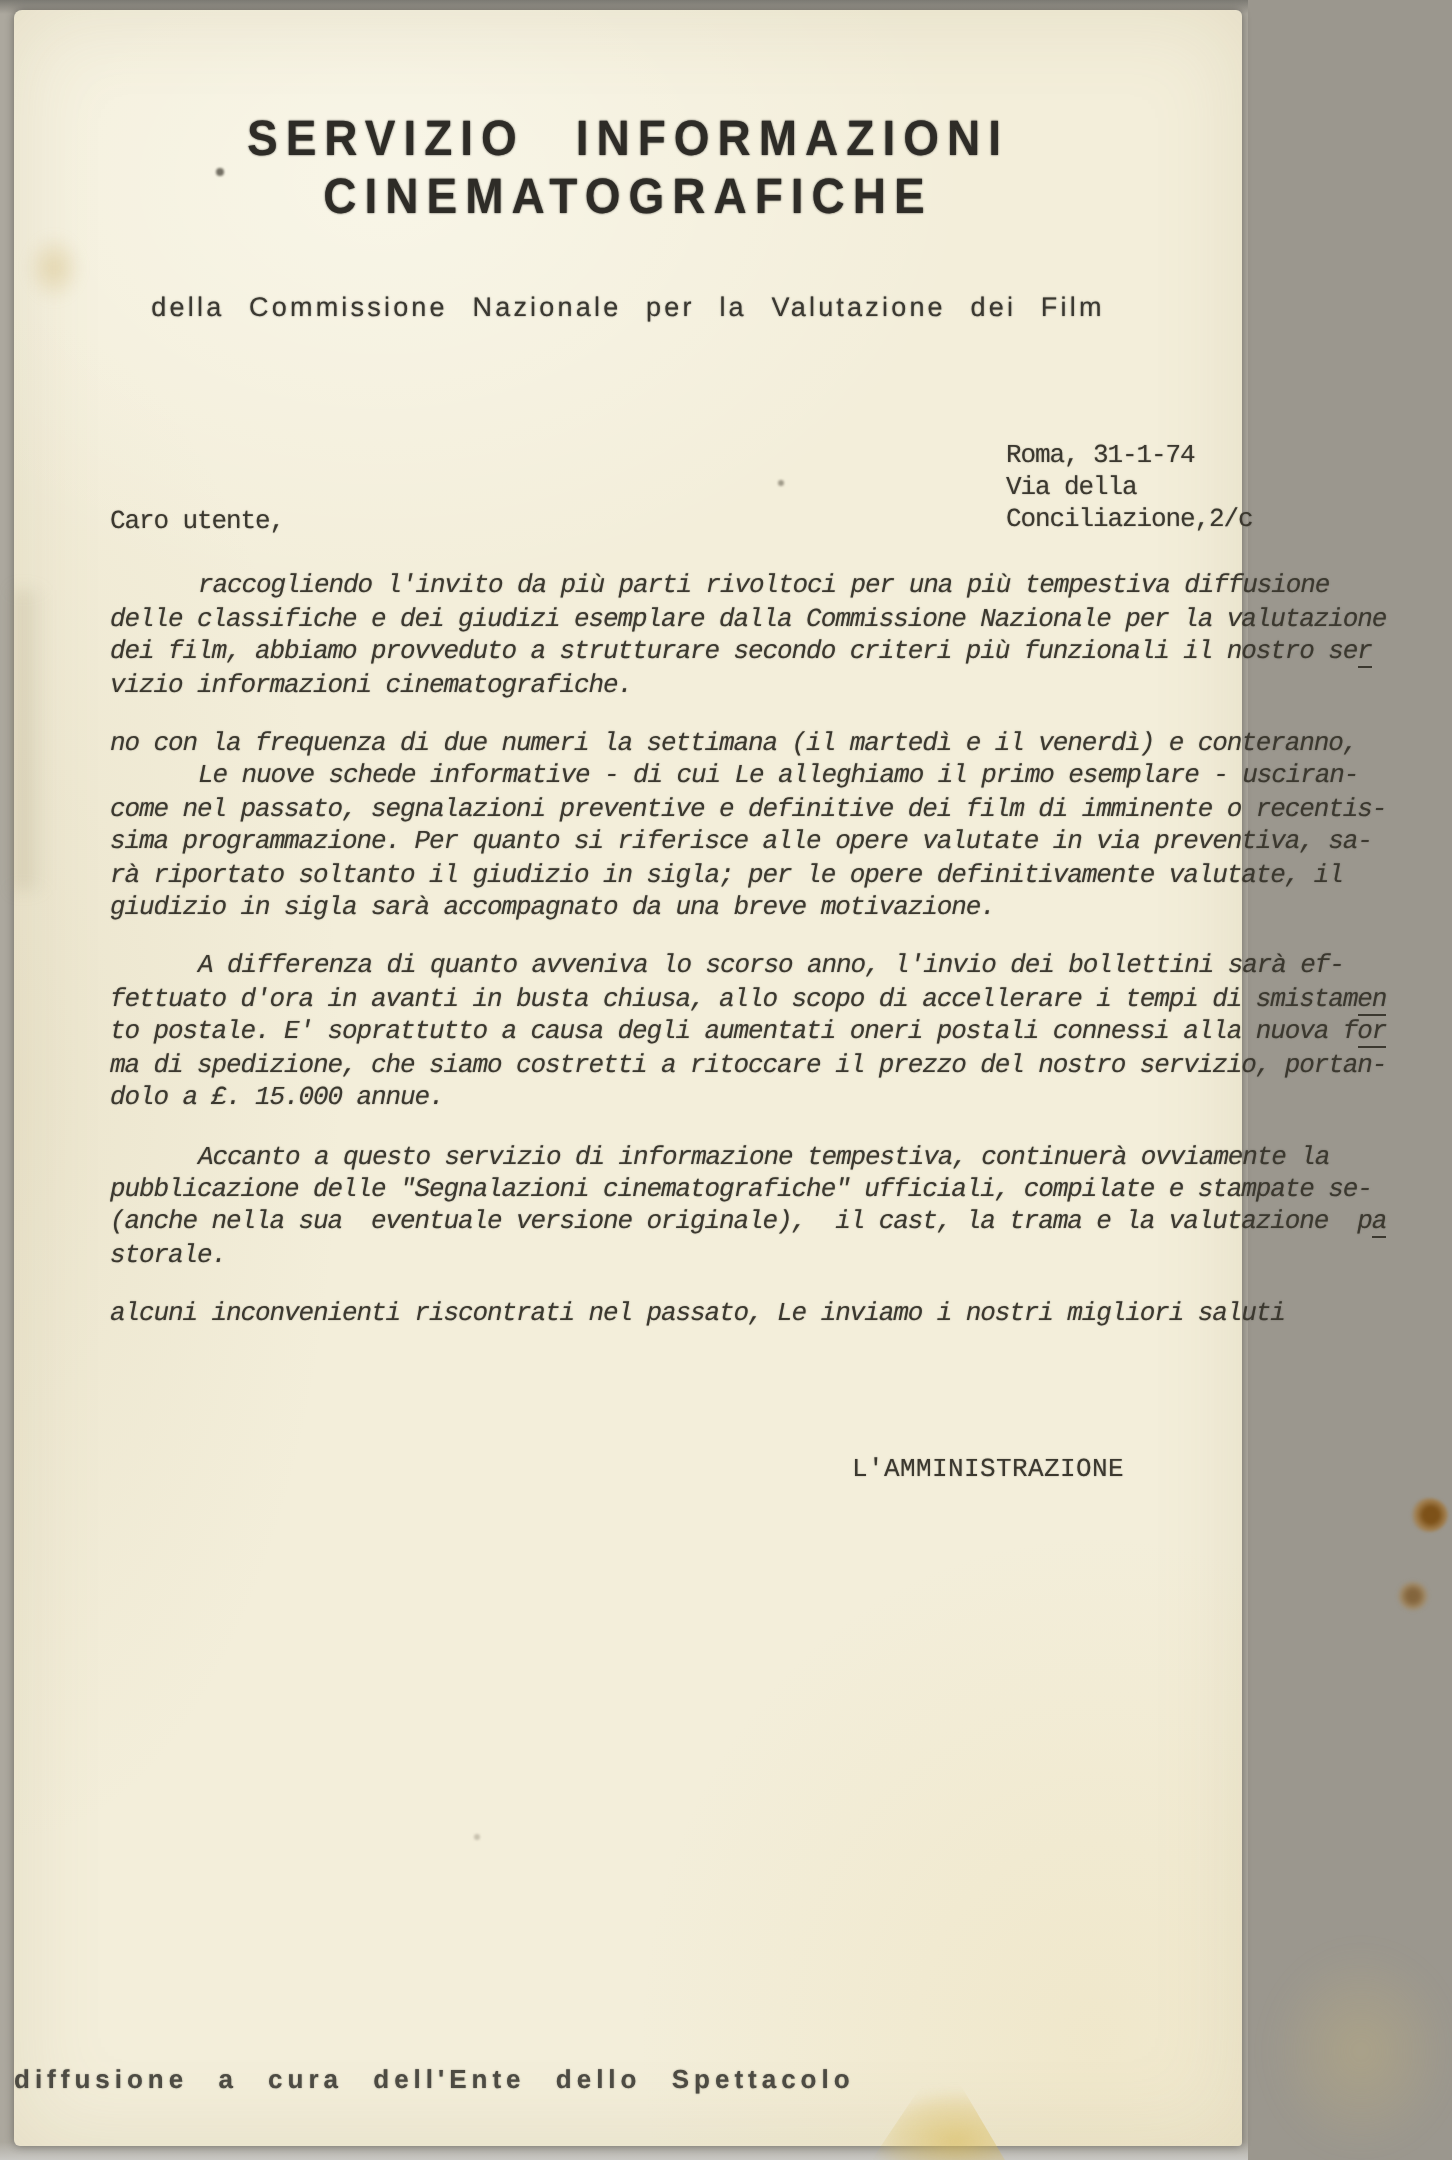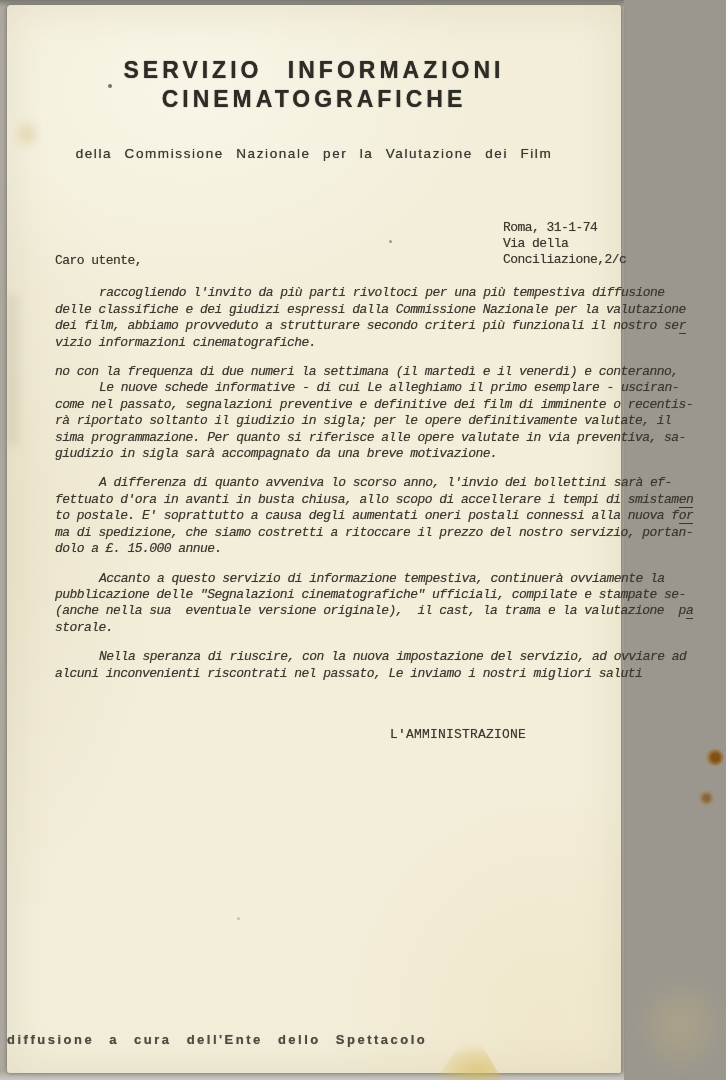--- a/index.html
+++ b/index.html
@@ -51,21 +51,21 @@
     color:#3a3831;text-shadow:0 0 .8px rgba(50,48,42,.7);}
   
   .tw{color:#3b382f;font-size:13px;letter-spacing:-.55px;text-shadow:0 0 .7px rgba(59,56,47,.55);}
   .dateblock{position:absolute;left:496px;top:215px;line-height:16px;}
   .letter{position:absolute;left:48px;top:248px;width:660px;line-height:16.4px;}
   .letter .salutation{margin:0 0 16px 0;}
   .para{margin:0;}
   .ln{white-space:pre;font-style:italic;}
   .ind{text-indent:44px;}
   .u{border-bottom:1.5px solid #3b382f;}
-  .signature{position:absolute;left:383px;top:722px;letter-spacing:.2px;text-align:center;}
+  .signature{position:absolute;left:419px;top:722px;letter-spacing:.2px;text-align:center;}
   .footer{
     position:absolute;left:0;top:1027px;width:100%;text-align:left;
     font-family:"Liberation Sans","DejaVu Sans",sans-serif;
     font-size:13px;font-weight:700;letter-spacing:2.5px;word-spacing:9px;
     color:#4d4b43;text-shadow:0 0 .8px rgba(70,68,60,.6);}
 </style>
 </head>
 <body>
 
 <div class="scan">
@@ -90,32 +90,32 @@
       <div>Roma, 31-1-74</div>
       <div>Via della Conciliazione,2/c</div>
     </div>
 
     <div class="letter tw">
       <div class="salutation">Caro utente,</div>
 
       <p class="para">
         </p>
         <div class="ln ind"><span>raccogliendo l'invito da più parti rivoltoci per una più tempestiva diffusione</span></div>
-        <div class="ln"><span>delle classifiche e dei giudizi espressi dalla Commissione Nazionale per la valutazione</span></div>
+        <div class="ln"><span>delle classifiche e dei giudizi esemplare dalla Commissione Nazionale per la valutazione</span></div>
         <div class="ln"><span>dei film, abbiamo provveduto a strutturare secondo criteri più funzionali il nostro se</span><span class="u">r</span></div>
         <div class="ln"><span>vizio informazioni cinematografiche.</span></div>
       <p></p>
 
       <p class="para">
         </p>
         <div class="ln"><span>no con la frequenza di due numeri la settimana (il martedì e il venerdì) e conteranno,</span></div>
         <div class="ln ind"><span>Le nuove schede informative - di cui Le alleghiamo il primo esemplare - usciran-</span></div>
         <div class="ln"><span>come nel passato, segnalazioni preventive e definitive dei film di imminente o recentis-</span></div>
+        <div class="ln"><span>sima programmazione. Per quanto si riferisce alle opere valutate in via preventiva, sa-</span></div>
         <div class="ln"><span>rà riportato soltanto il giudizio in sigla; per le opere definitivamente valutate, il</span></div>
-        <div class="ln"><span>sima programmazione. Per quanto si riferisce alle opere valutate in via preventiva, sa-</span></div>
         <div class="ln"><span>giudizio in sigla sarà accompagnato da una breve motivazione.</span></div>
       <p></p>
 
       <p class="para">
         </p>
         <div class="ln ind"><span>A differenza di quanto avveniva lo scorso anno, l'invio dei bollettini sarà ef-</span></div>
         <div class="ln"><span>fettuato d'ora in avanti in busta chiusa, allo scopo di accellerare i tempi di smistam</span><span class="u">en</span></div>
         <div class="ln"><span>to postale. E' soprattutto a causa degli aumentati oneri postali connessi alla nuova f</span><span class="u">or</span></div>
         <div class="ln"><span>ma di spedizione, che siamo costretti a ritoccare il prezzo del nostro servizio, portan-</span></div>
         <div class="ln"><span>dolo a £. 15.000 annue.</span></div>
@@ -124,21 +124,20 @@
       <p class="para">
         </p>
         <div class="ln ind"><span>Accanto a questo servizio di informazione tempestiva, continuerà ovviamente la</span></div>
         <div class="ln"><span>pubblicazione delle "Segnalazioni cinematografiche" ufficiali, compilate e stampate se-</span></div>
         <div class="ln"><span>(anche nella sua  eventuale versione originale),  il cast, la trama e la valutazione  p</span><span class="u">a</span></div>
         <div class="ln"><span>storale.</span></div>
       <p></p>
 
       <p class="para">
         </p>
-        <div class="ln ind"><span>Nella speranza di riuscire, con la nuova impostazione del servizio, ad ovviare ad</span></div>
         <div class="ln"><span>alcuni inconvenienti riscontrati nel passato, Le inviamo i nostri migliori saluti</span></div>
       <p></p>
     </div>
 
     <div class="signature tw">L'AMMINISTRAZIONE</div>
 
     <div class="footer">diffusione a cura dell'Ente dello Spettacolo</div>
 
   </div>
 </div>

